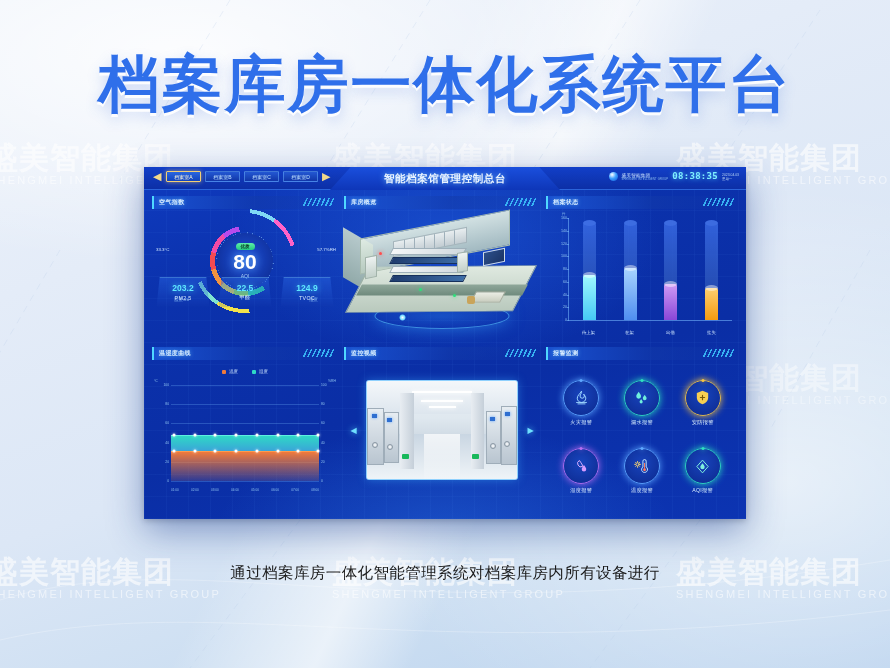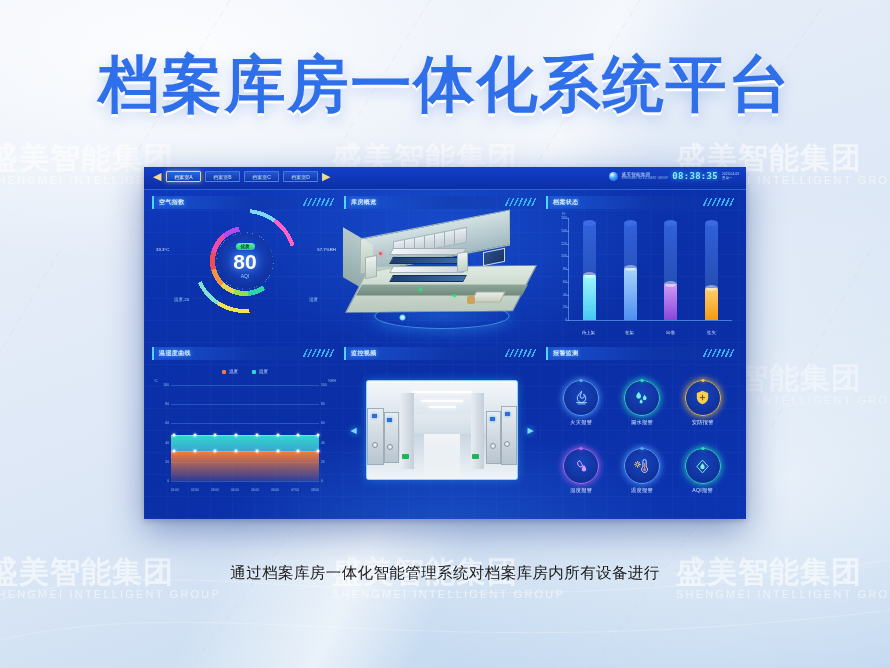--- a/index.html
+++ b/index.html
@@ -79,21 +79,21 @@
   .tab{
     min-width:35px; height:11px; padding:0 4px;
     display:flex; align-items:center; justify-content:center;
     font-size:5px; color:#bfe0ff; border:1px solid rgba(110,180,255,.5);
     background:linear-gradient(180deg,rgba(40,95,215,.8),rgba(18,55,165,.8));
     border-radius:1px; cursor:pointer; white-space:nowrap;
   }
   .tab.active{ color:#fff8dd; border-color:#f2cf74;
     background:linear-gradient(180deg,#2a66e0,#1243bd); box-shadow:0 0 5px rgba(242,207,116,.6); }
 
-  .hright{ position:absolute; right:7px; top:4px; display:flex; align-items:center; gap:4px; }
+  .hright{ position:absolute; right:7px; top:4px; display:flex; align-items:flex-end; gap:4px; }
   .logo-dot{ width:9px; height:9px; border-radius:50%;
     background:radial-gradient(circle at 35% 30%,#fff,#3ea0ff 45%,#0a4fd0); }
   .logo-cn{ font-size:4.6px; color:#cfe6ff; line-height:1.15; letter-spacing:.2px;}
   .logo-en{ font-size:2.6px; color:#8fc0f0; letter-spacing:.2px;}
   .clock{ font-size:9px; font-weight:700; color:#7ff0ff; letter-spacing:.3px;
     font-family:"DejaVu Sans Mono",monospace; text-shadow:0 0 5px rgba(90,220,255,.8);}
   .cdate{ font-size:3.4px; color:#b9d6f5; line-height:1.25;}
 
   
   .panel{ position:absolute; z-index:4; }
@@ -363,20 +363,23 @@
 
   <div class="dhead">
     <div class="tabs">
       <div class="arrow-b">◀</div>
       <div class="tab active">档案室A</div>
       <div class="tab">档案室B</div>
       <div class="tab">档案室C</div>
       <div class="tab">档案室D</div>
       <div class="arrow-b">▶</div>
     </div>
+    <div class="dhead-center">
+      <span>智能档案馆管理控制总台</span>
+    </div>
     <div class="hright">
       <div class="logo-dot"></div>
       <div>
         <div class="logo-cn">盛美智能集团</div>
         <div class="logo-en">SHENGMEI INTELLIGENT GROUP</div>
       </div>
       <div class="clock">08:38:35</div>
       <div>
         <div class="cdate">2023.04.03</div>
         <div class="cdate">星期一</div>
@@ -398,20 +401,34 @@
           <div class="gauge-core">
             <div class="badge">优质</div>
             <div class="aqi-val">80</div>
             <div class="aqi-unit">AQI</div>
           </div>
         </div>
         <div class="gside g-temp">33.3°C</div>
         <div class="gside g-hum">57.7%RH</div>
         <div class="gside g-tl">温度-20</div>
         <div class="gside g-hl">湿度</div>
+      </div>
+      <div class="metrics">
+        <div class="metric">
+          <div class="m-val">203.2</div>
+          <div class="m-lab">PM2.5</div>
+        </div>
+        <div class="metric">
+          <div class="m-val">22.5</div>
+          <div class="m-lab">甲醛</div>
+        </div>
+        <div class="metric">
+          <div class="m-val">124.9</div>
+          <div class="m-lab">TVOC</div>
+        </div>
       </div>
     </div>
   </div>
 
   <div class="panel p-ware">
     <div class="ptitle">
       <span>库房概览</span>
     </div>
     <div class="pbody ware-stage">
       <div class="ware-ellipse"></div>

